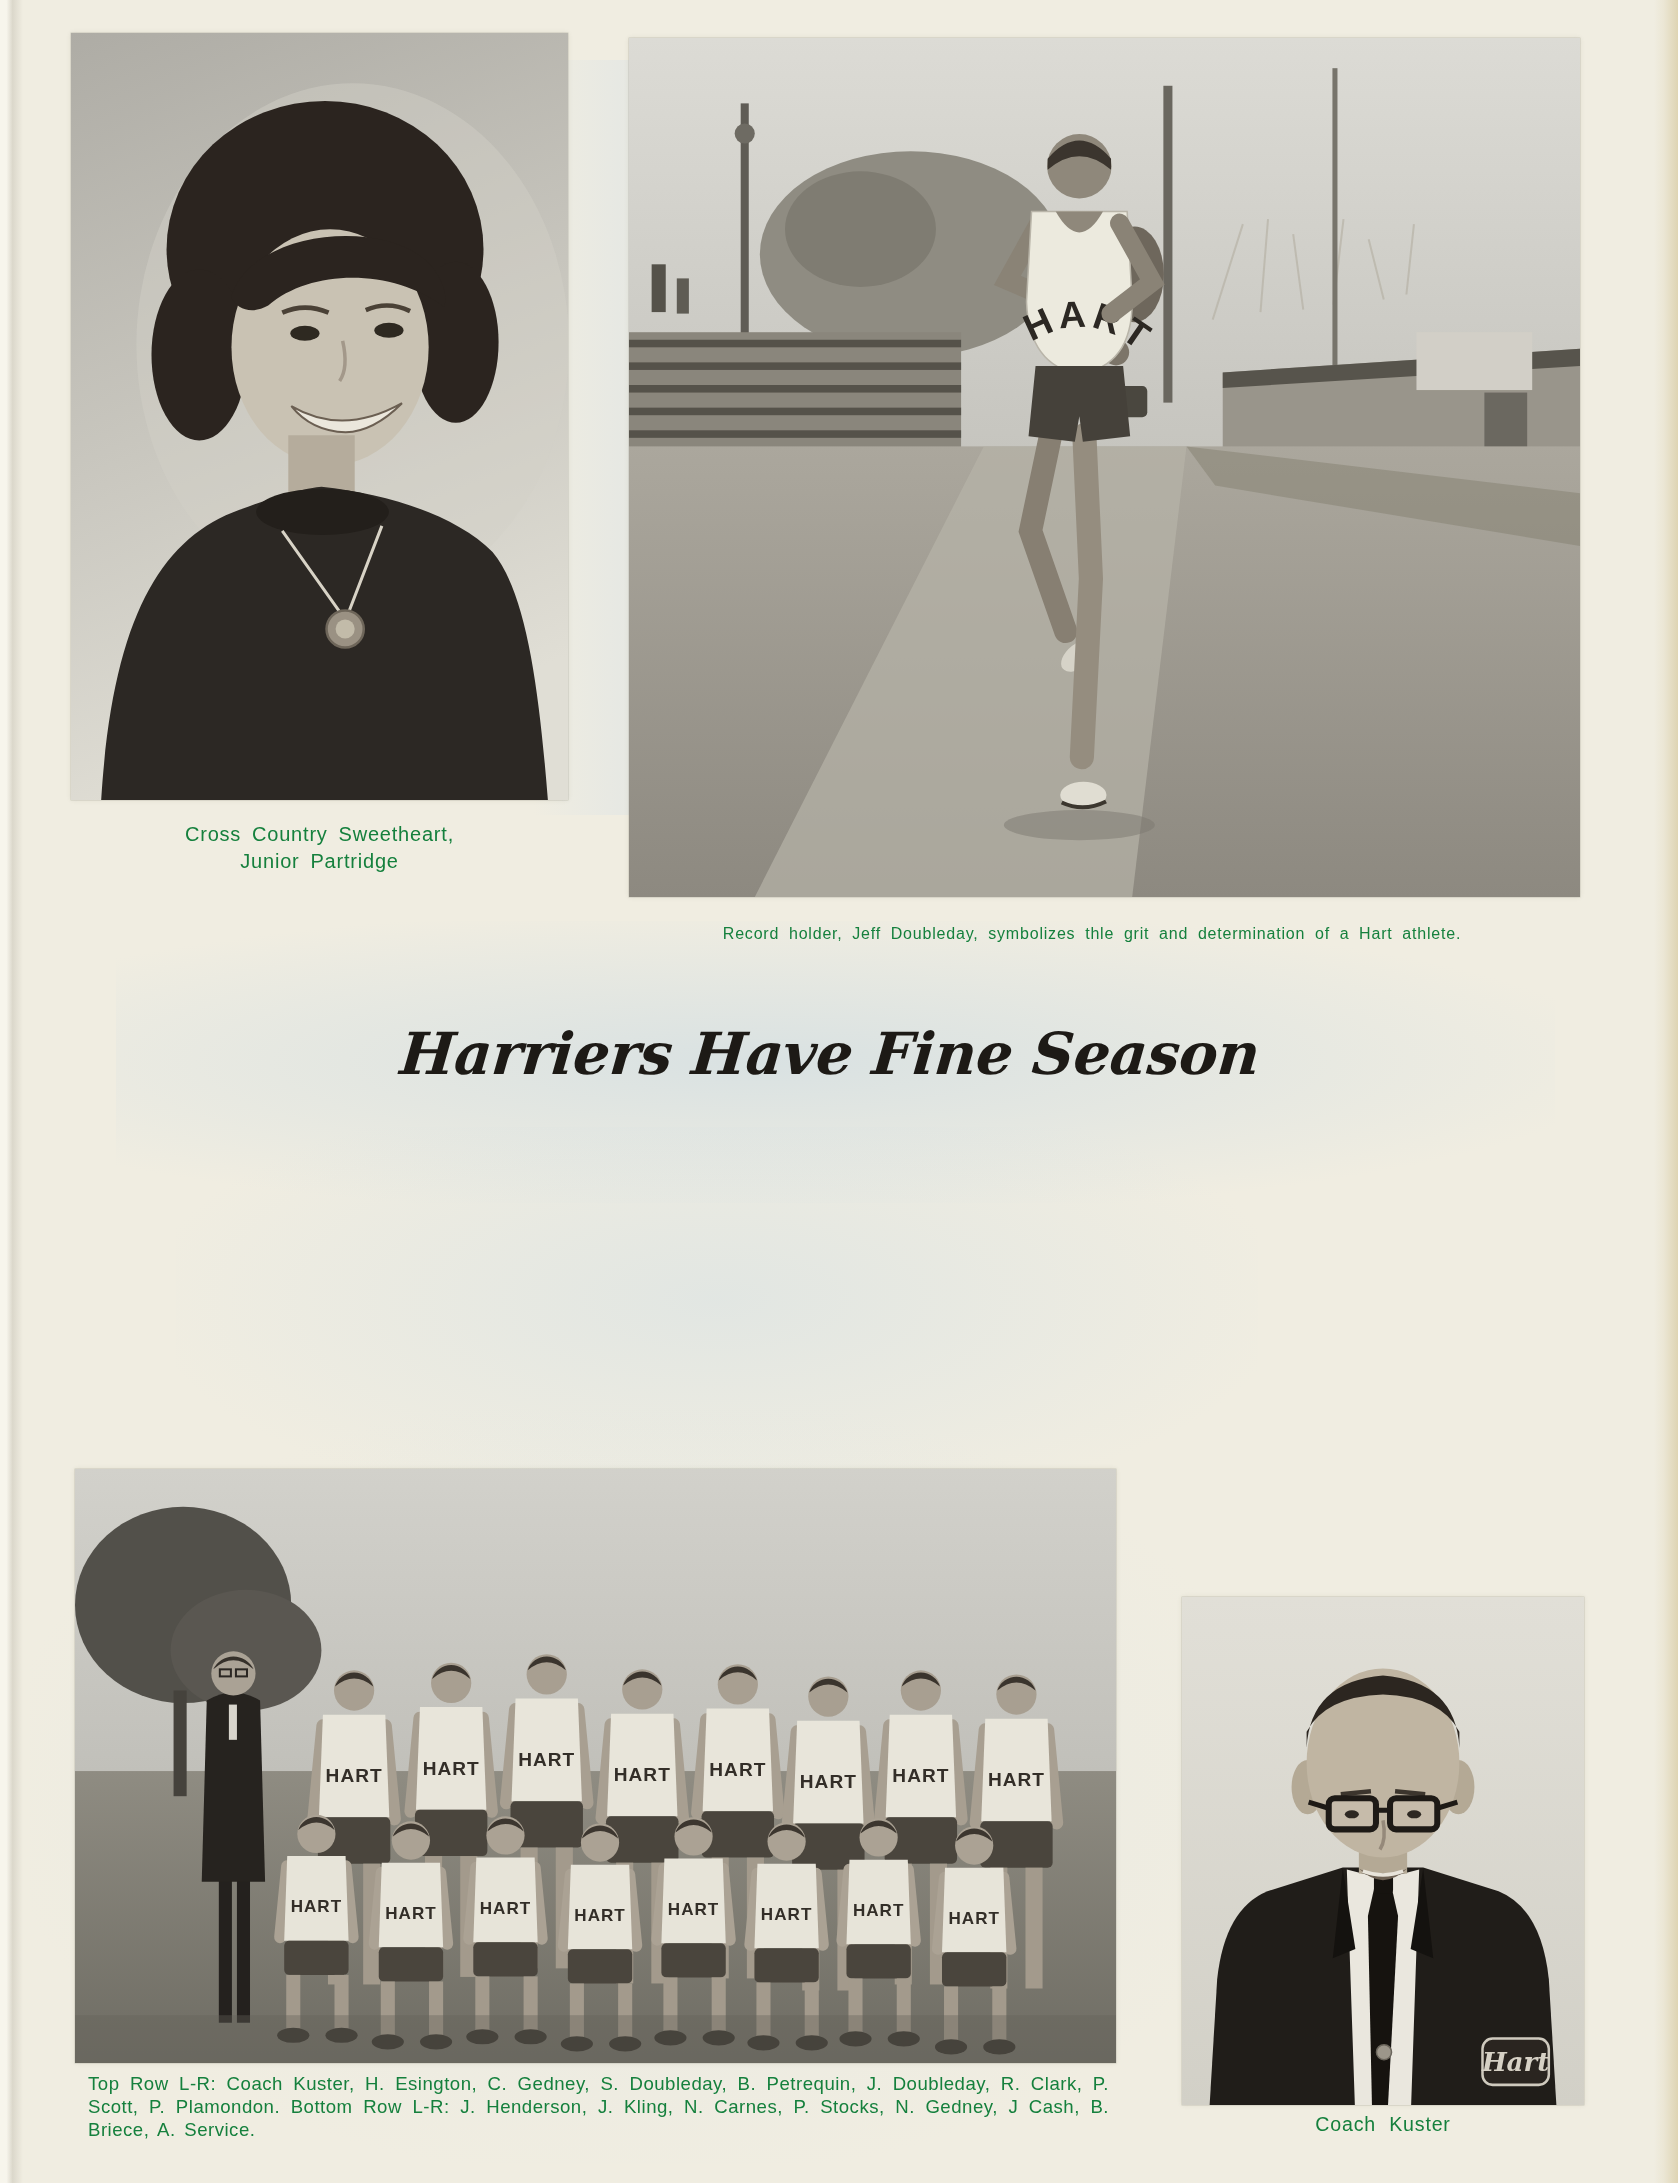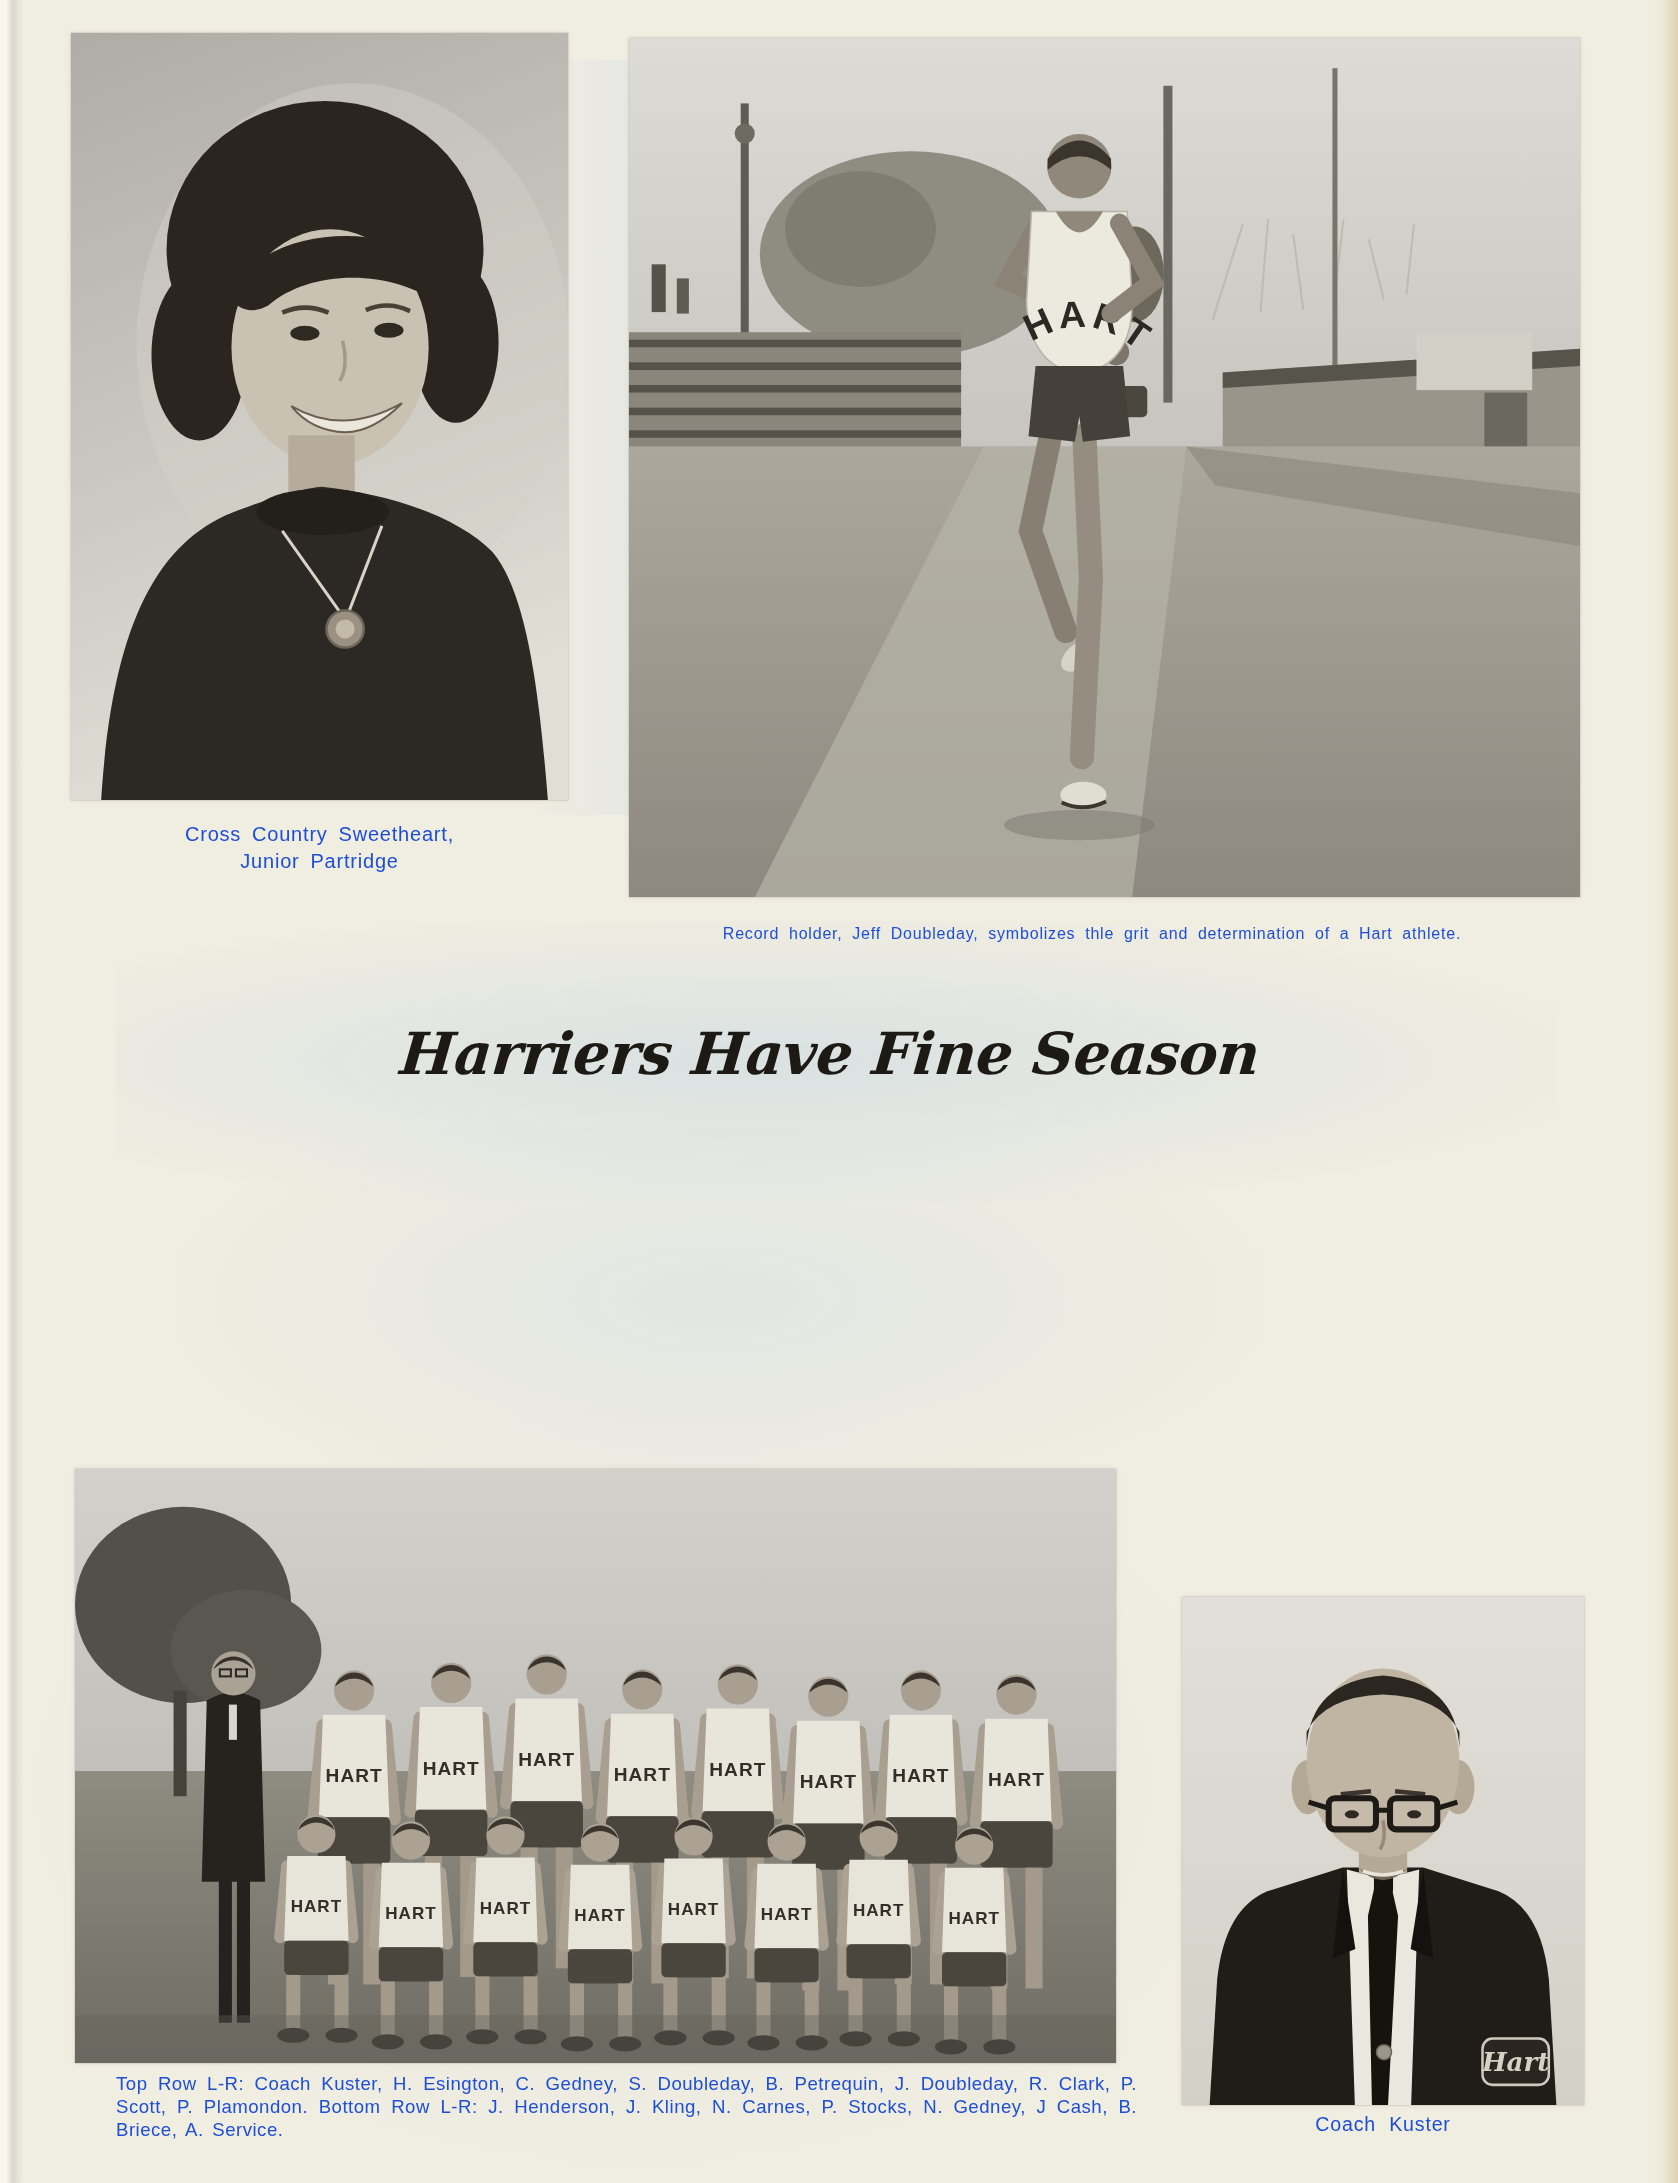--- a/index.html
+++ b/index.html
@@ -21,25 +21,25 @@
   .edge-left { position:absolute; left:0; top:0; width:23px; height:100%;
     background:linear-gradient(to right, #f7f5ec 0%, #f7f5ec 28%, rgba(110,104,88,0.16) 55%, rgba(110,104,88,0) 100%); }
   .edge-right { position:absolute; right:0; top:0; width:24px; height:100%;
     background:linear-gradient(to left, rgba(208,192,142,0.55), rgba(208,192,142,0.15) 60%, rgba(208,192,142,0) 100%); }
   .photo { position:absolute; margin:0; padding:0; box-shadow:0 0 0 0.5px rgba(70,64,52,0.18), 0 0 5px rgba(70,64,52,0.10); }
   .photo svg { display:block; width:100%; height:100%; }
   .photo-portrait { left:71px; top:33px;  width:497px;  height:767px; }
   .photo-runner   { left:629px; top:38px; width:951px; height:859px; }
   .photo-team     { left:75px; top:1469px; width:1041px; height:594px; }
   .photo-coach    { left:1182px; top:1597px; width:402px; height:508px; }
-  .caption { position:absolute; color:#1d4ed8; letter-spacing:0.8px; word-spacing:4.5px; }
+  .caption { position:absolute; color:#15803d; letter-spacing:0.8px; word-spacing:4.5px; }
   .cap-sweetheart { left:71px; top:821px; width:497px; text-align:center;
     font-size:20px; line-height:27px; }
   .cap-runner { left:639px; top:925px; width:906px; text-align:center; font-size:16px; }
-  .cap-team { left:116px; top:2072px; width:1021px; font-size:18.6px; line-height:23px;
+  .cap-team { left:88px; top:2072px; width:1021px; font-size:18.6px; line-height:23px;
     text-align:justify; letter-spacing:0.5px; word-spacing:3px; }
   .cap-coach { left:1182px; top:2113px; width:402px; text-align:center; font-size:19.6px; word-spacing:7px; }
   .headline { position:absolute; left:211px; top:1020px; width:1238px; margin:0;
     text-align:center; font-family:"DejaVu Serif", serif; font-style:italic; font-weight:bold;
     font-size:58px; letter-spacing:-0.5px; color:#1d1a16; transform:skewX(-5deg); }
   .article { position:absolute; left:211px; top:1183px; width:1193px;
     font-size:21px; line-height:34px; letter-spacing:0.3px; word-spacing:3px;
     text-align:justify; color:#2d2a26; }
   .article p { margin:0; text-indent:69px; }
   .page-number { position:absolute; left:52px; top:2132px;

